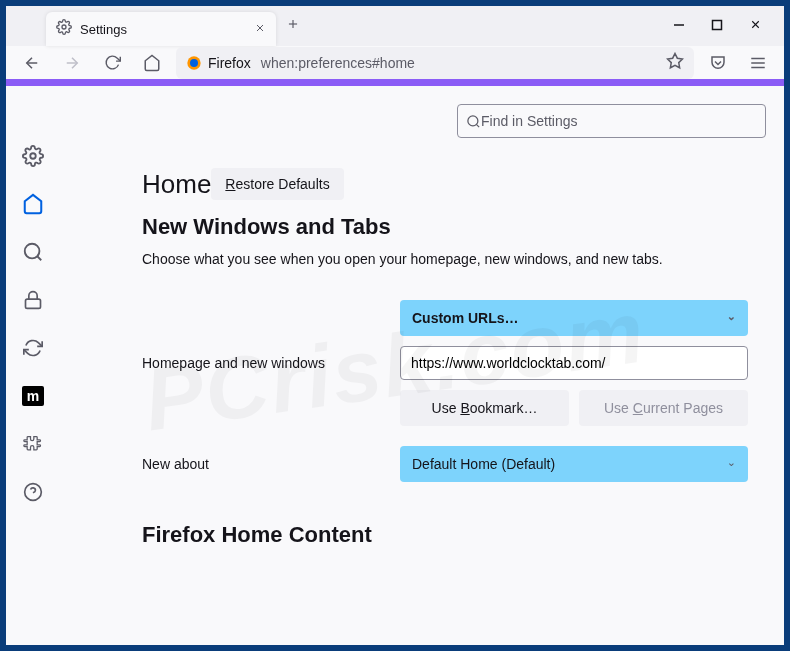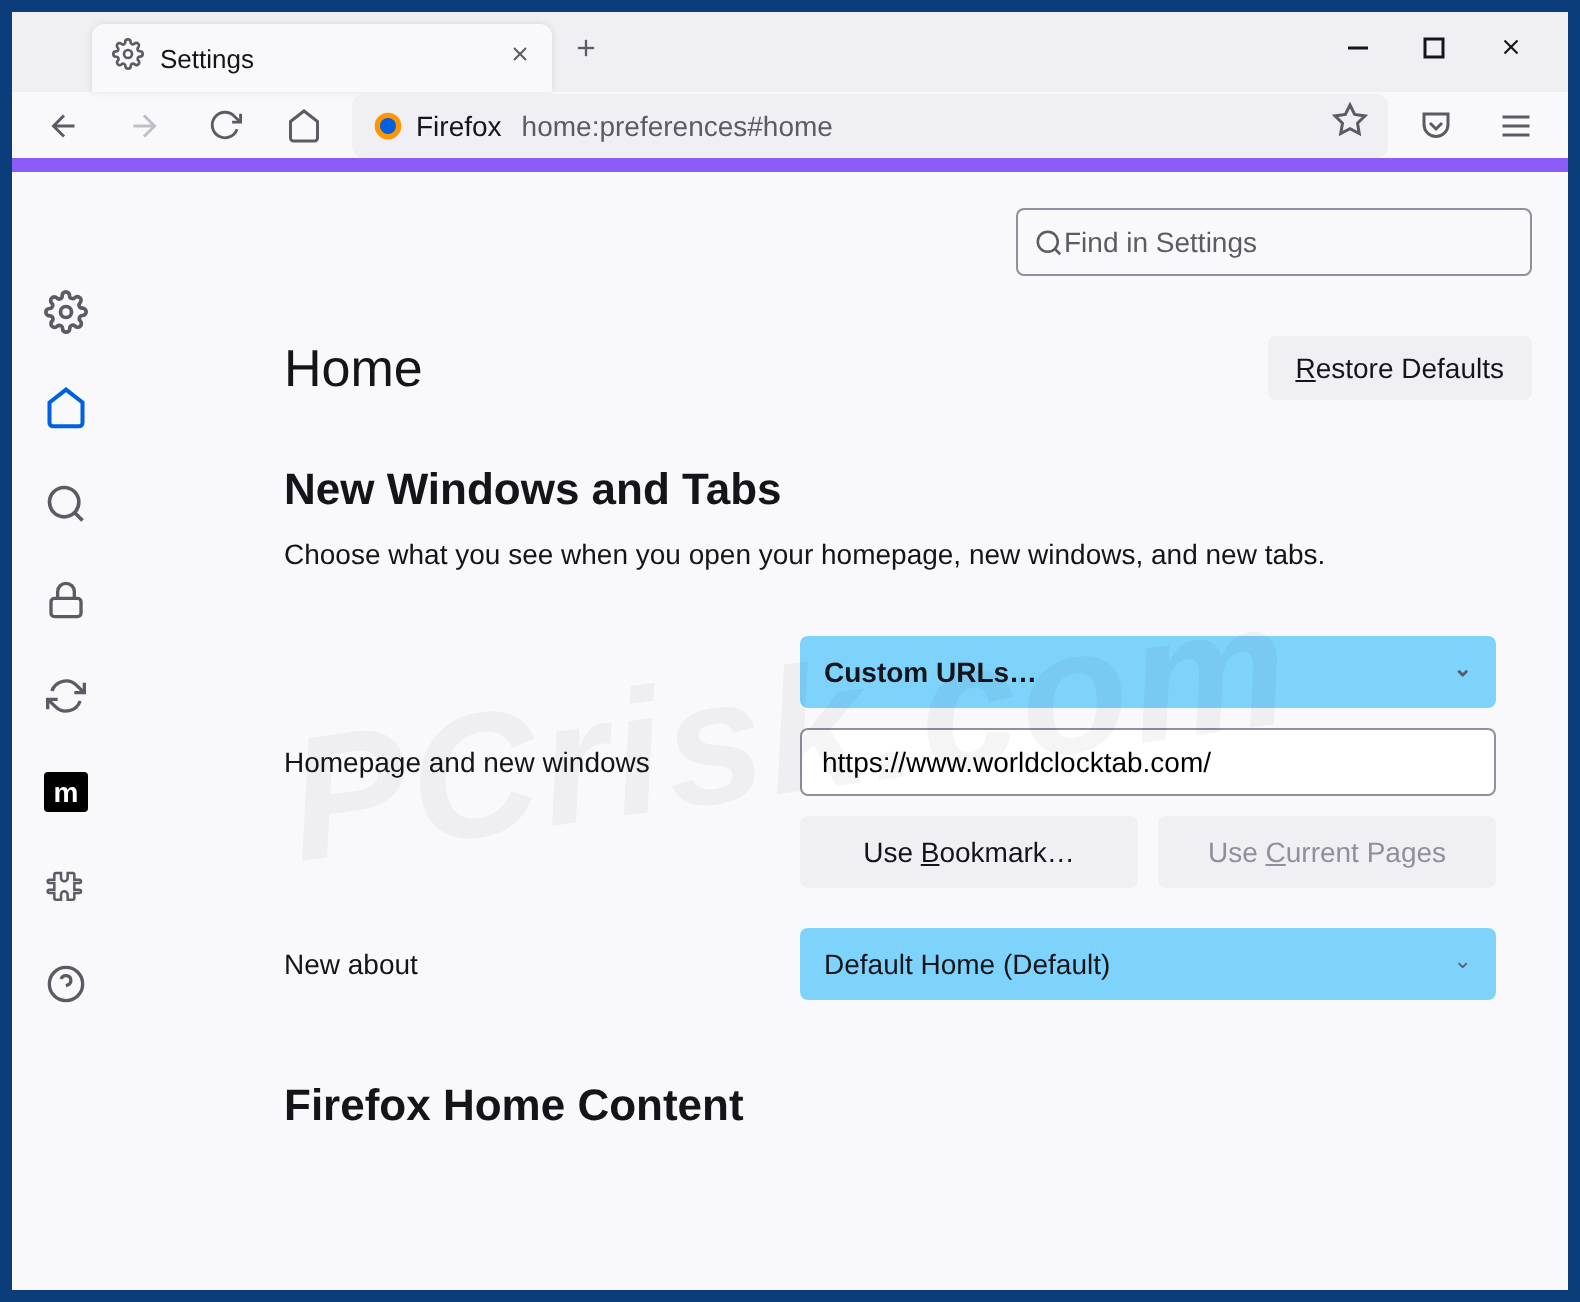--- a/index.html
+++ b/index.html
@@ -29,25 +29,25 @@
 
 
 .content { flex: 1; display: flex; position: relative; overflow: hidden; }
 .sidebar { width: 54px; display: flex; flex-direction: column; align-items: center; padding-top: 58px; gap: 24px; }
 .side-icon { width: 24px; height: 24px; display: flex; align-items: center; justify-content: center; color: #5b5b66; cursor: pointer; }
 .side-icon.active { color: #0061e0; }
 .m-icon { background: #000; color: #fff; width: 22px; height: 20px; font-size: 14px; font-weight: bold; display: flex; align-items: center; justify-content: center; border-radius: 2px; }
 
 .main { flex: 1; padding: 18px 18px 0 82px; overflow: hidden; }
 .search-wrap { display: flex; justify-content: flex-end; margin-bottom: 30px; }
-.search-box { width: 258px; height: 34px; border: 1px solid #8f8f9d; border-radius: 4px; display: flex; align-items: center; padding: 0 8px; color: #5b5b66; }
+.search-box { width: 309px; height: 34px; border: 1px solid #8f8f9d; border-radius: 4px; display: flex; align-items: center; padding: 0 8px; color: #5b5b66; }
 .search-box input { border: none; outline: none; font-size: 14px; flex: 1; background: transparent; }
 .search-box input::placeholder { color: #5b5b66; }
 
-.header-row { display: flex; align-items: center; justify-content: space-between; margin-bottom: 32px; }
+.header-row { display: flex; align-items: center; margin-bottom: 14px; }
 h1 { font-size: 26px; font-weight: 500; color: #15141a; }
 .btn { background: #f0f0f4; border: none; border-radius: 4px; padding: 8px 14px; font-size: 14px; cursor: pointer; color: #15141a; }
 .btn u { text-decoration: underline; }
 
 h2 { font-size: 22px; font-weight: 600; margin-bottom: 10px; color: #15141a; }
 .desc { font-size: 14px; color: #15141a; margin-bottom: 30px; line-height: 1.4; }
 
 .row { display: flex; align-items: center; margin-bottom: 10px; }
 .row-label { width: 258px; font-size: 14px; color: #15141a; }
 .row-controls { flex: 1; display: flex; flex-direction: column; gap: 8px; }
@@ -132,21 +132,21 @@
         <svg width="18" height="18" viewBox="0 0 24 24" fill="none" stroke="currentColor" stroke-width="2">
           <path d="M3 9l9-7 9 7v11a2 2 0 0 1-2 2H5a2 2 0 0 1-2-2z"></path>
         </svg>
       </span>
     <div class="url-bar">
       <svg class="ff-logo" viewBox="0 0 24 24">
           <circle cx="12" cy="12" r="10" fill="#ff9500"></circle>
           <circle cx="12" cy="12" r="6" fill="#0060df"></circle>
         </svg>
       <span class="url-label">Firefox</span>
-      <span class="url-label gray">home:preferences#home</span>
+      <span class="url-label gray">when:preferences#home</span>
       <span class="url-star"><svg width="18" height="18" viewBox="0 0 24 24" fill="none" stroke="currentColor" stroke-width="2">
             <polygon points="12 2 15.09 8.26 22 9.27 17 14.14 18.18 21.02 12 17.77 5.82 21.02 7 14.14 2 9.27 8.91 8.26 12 2"></polygon>
           </svg></span>
     </div>
     <div class="nav-right">
       <span class="nav-btn">
           <svg width="18" height="18" viewBox="0 0 24 24" fill="none" stroke="currentColor" stroke-width="2">
             <path d="M4 4h16v7a8 8 0 0 1-16 0V4z"></path>
             <polyline points="8 10 12 14 16 10"></polyline>
           </svg>

